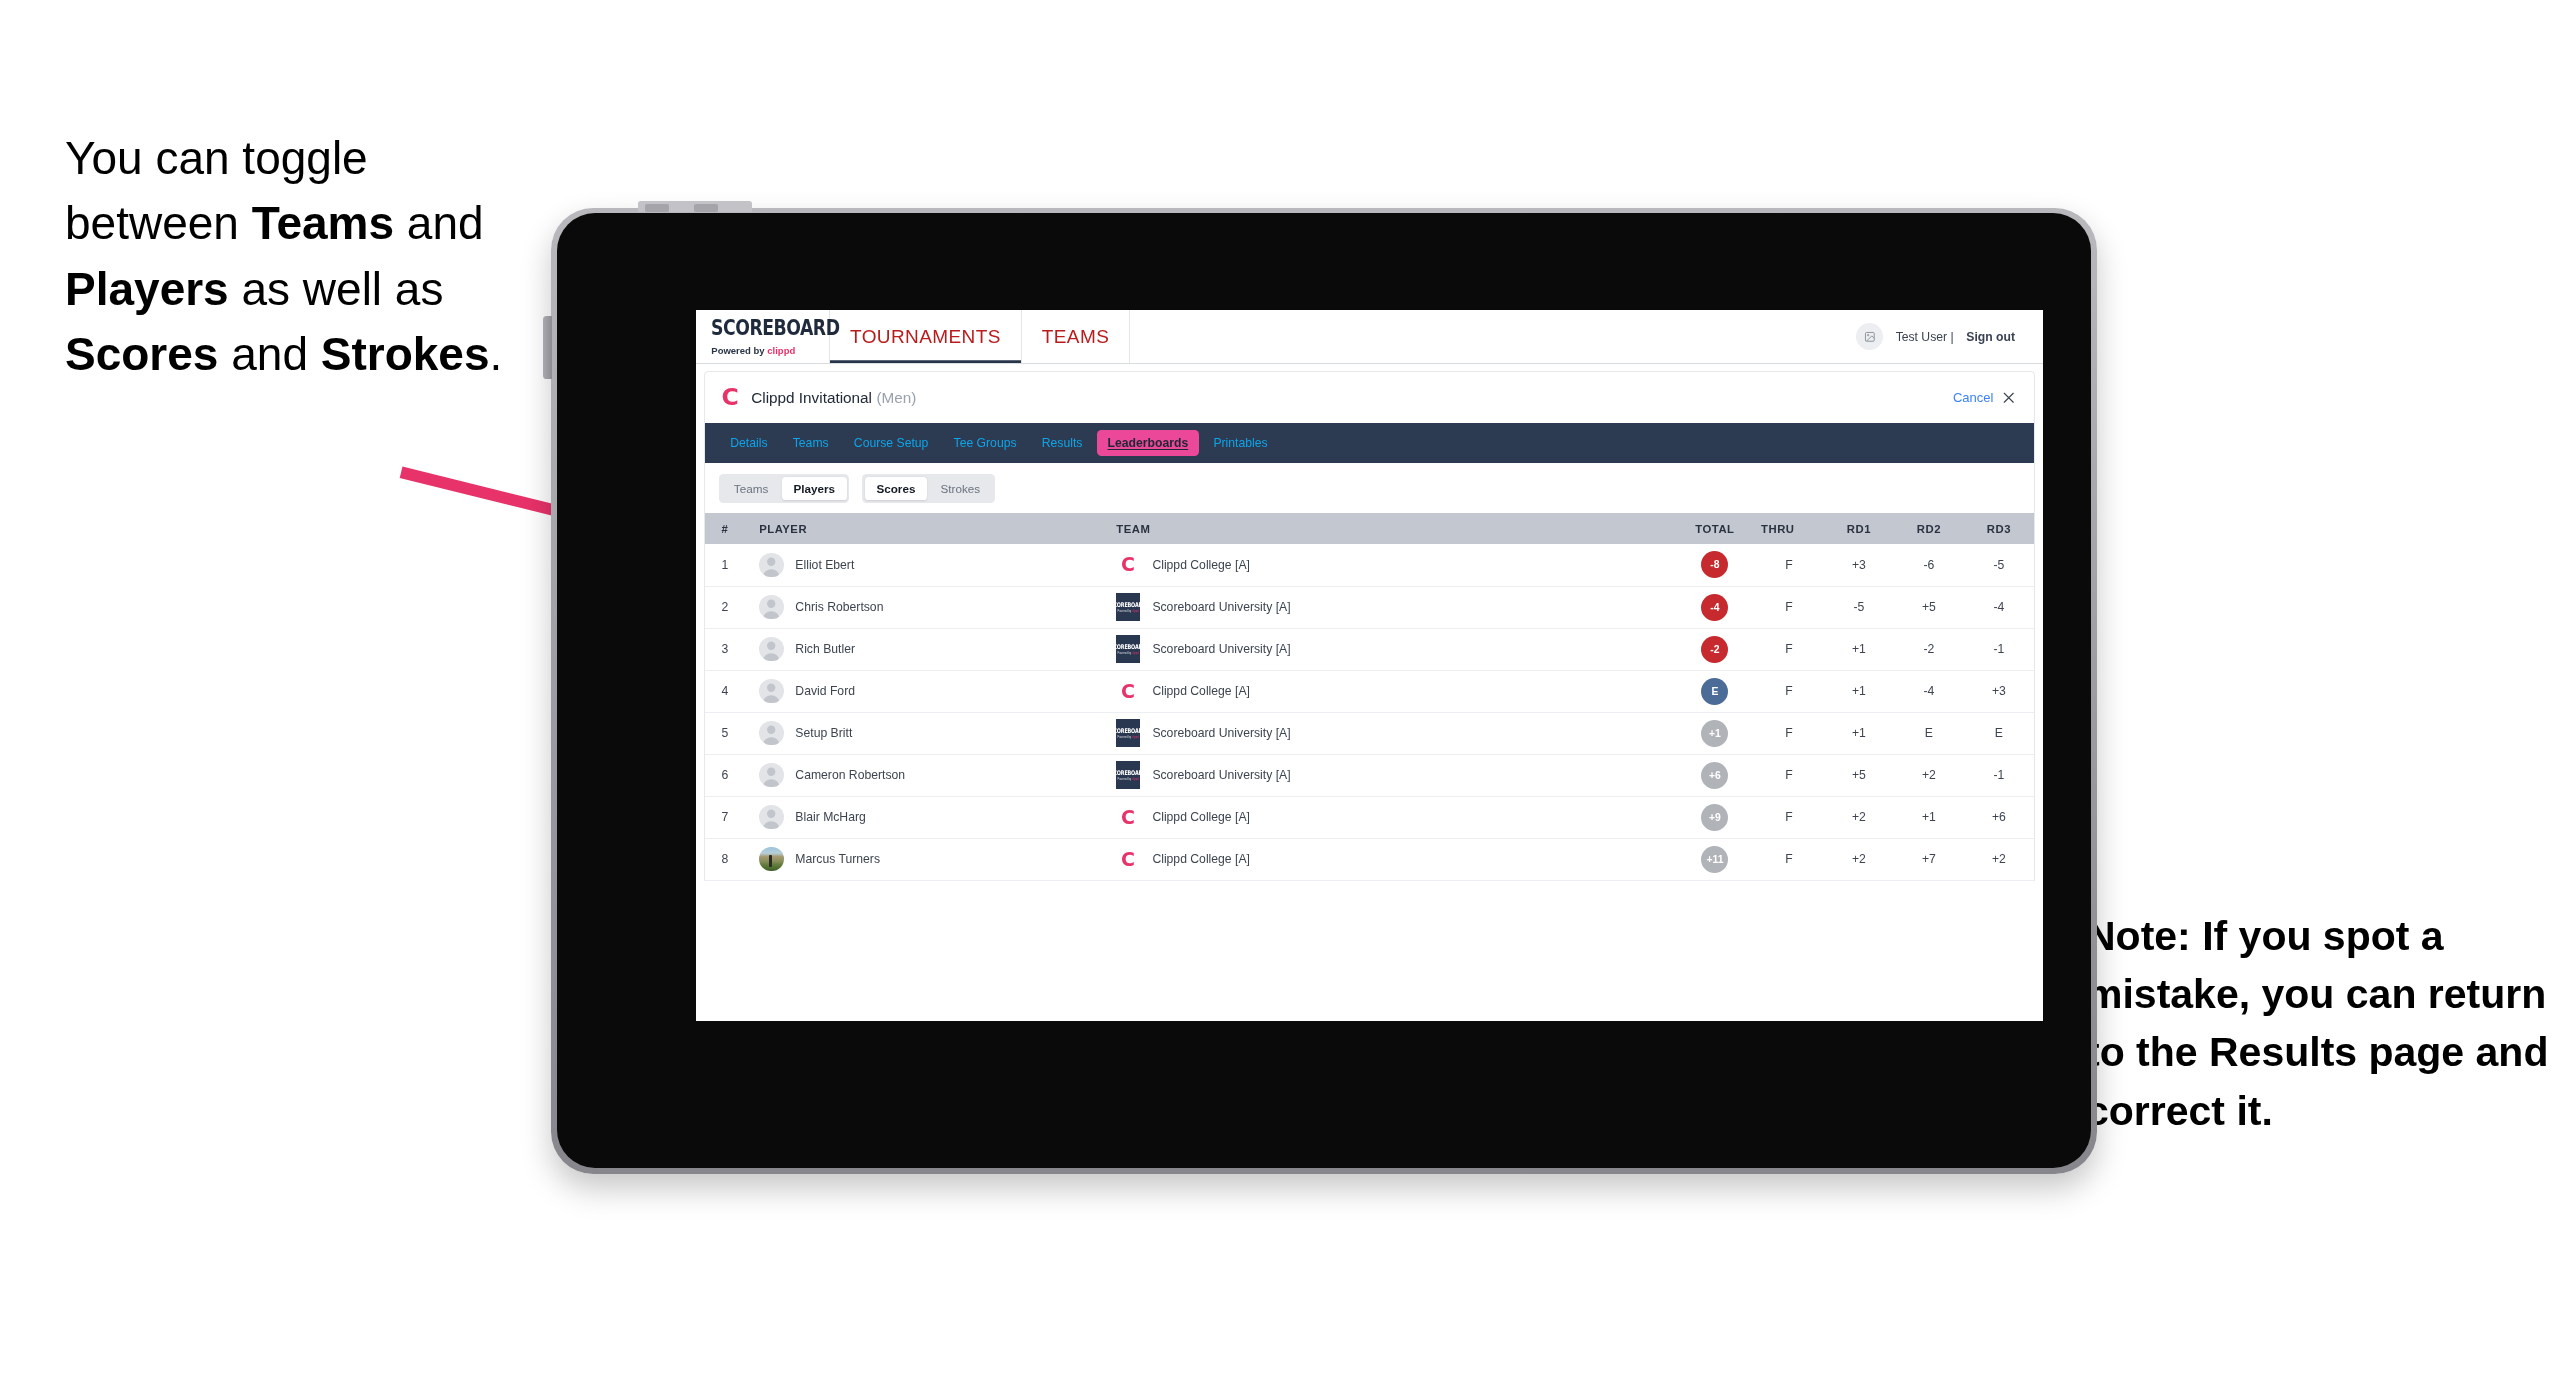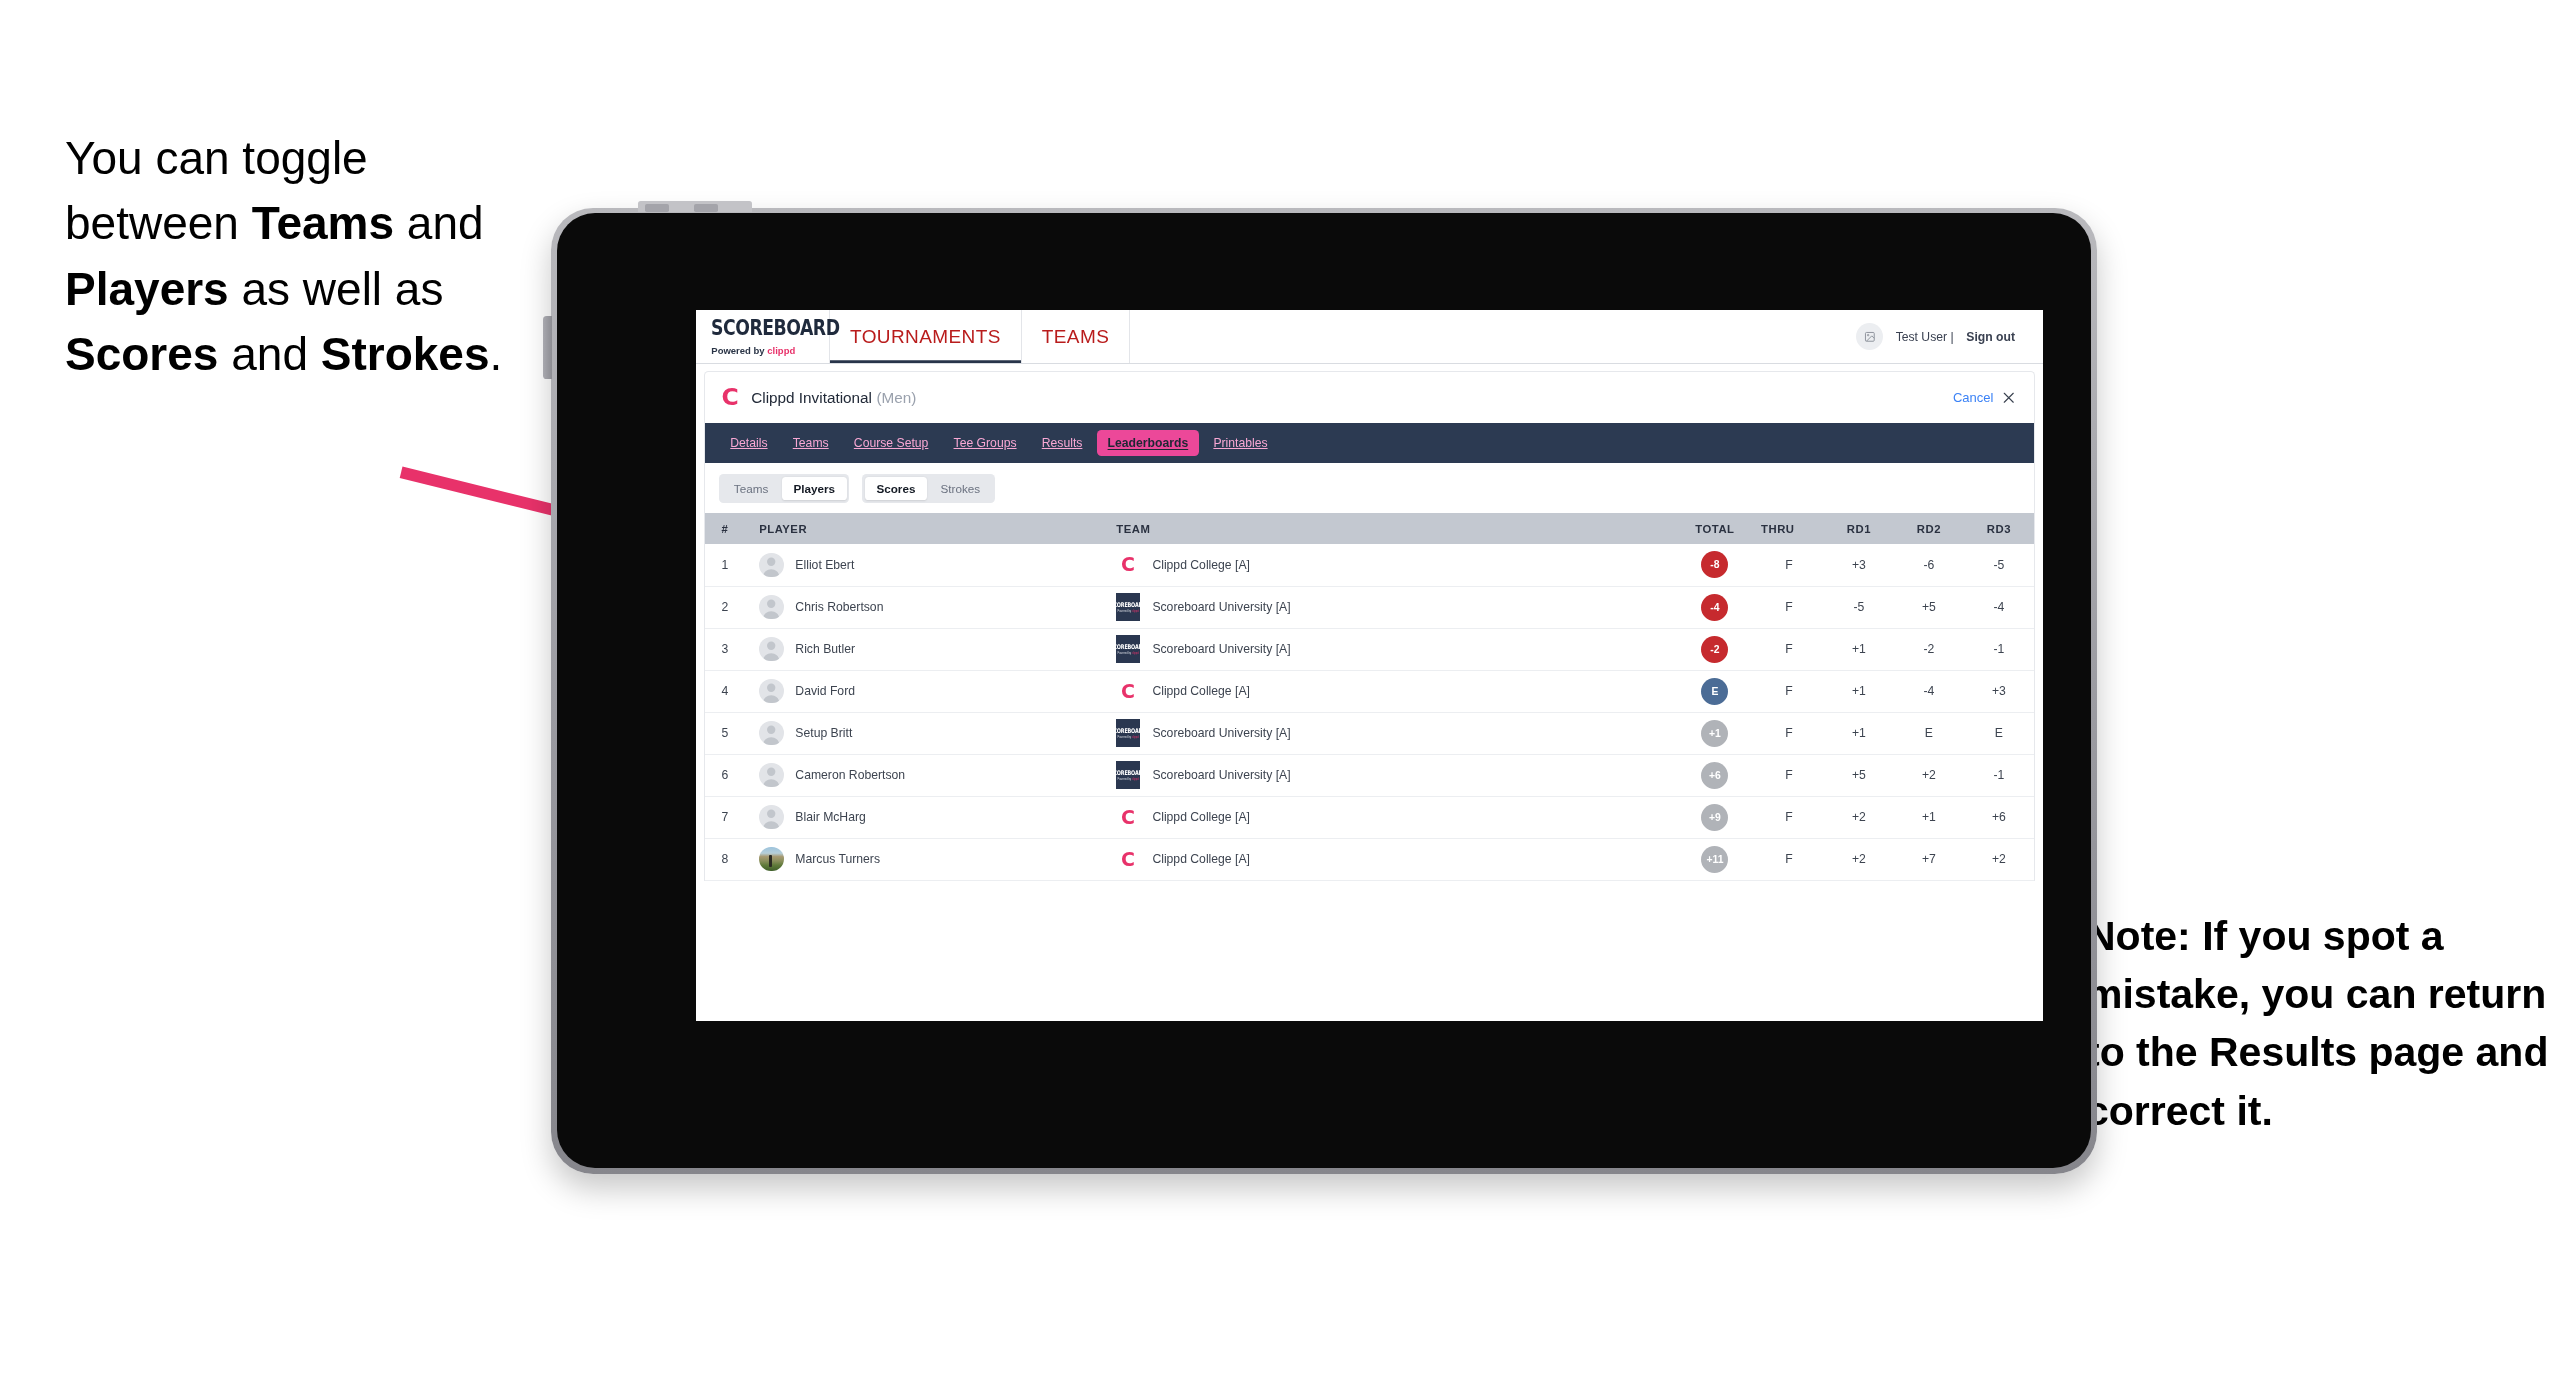--- a/index.html
+++ b/index.html
@@ -219,26 +219,25 @@
   .subnav {
     background: #2c3a52;
     height: 40px;
     display: flex;
     align-items: center;
     padding: 0 14.4px;
     gap: 3.6px;
   }
   .subnav-item {
     font-size: 12.2px;
-    color: #f9a8d4;
+    color: #0ea5e9;
     padding: 6.3px 10.8px;
     border-radius: 4.5px;
     cursor: pointer;
     white-space: nowrap;
-    text-decoration: underline;
   }
   .subnav-item.active {
     background: #ec4899;
     color: #1d2734;
     font-weight: 600;
     text-decoration: underline;
     text-underline-offset: 2.3px;
   }
 
   

